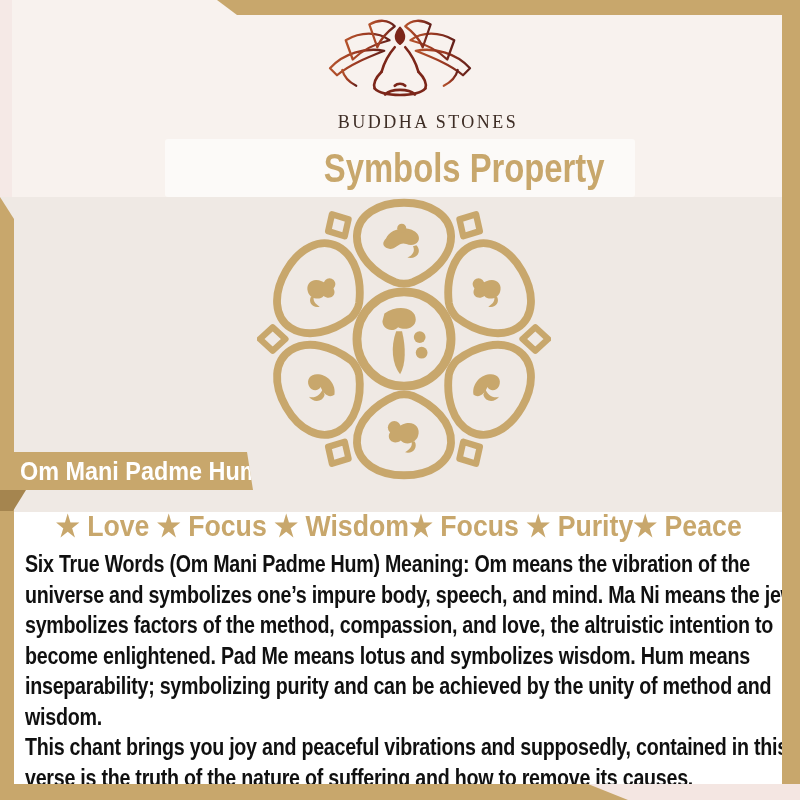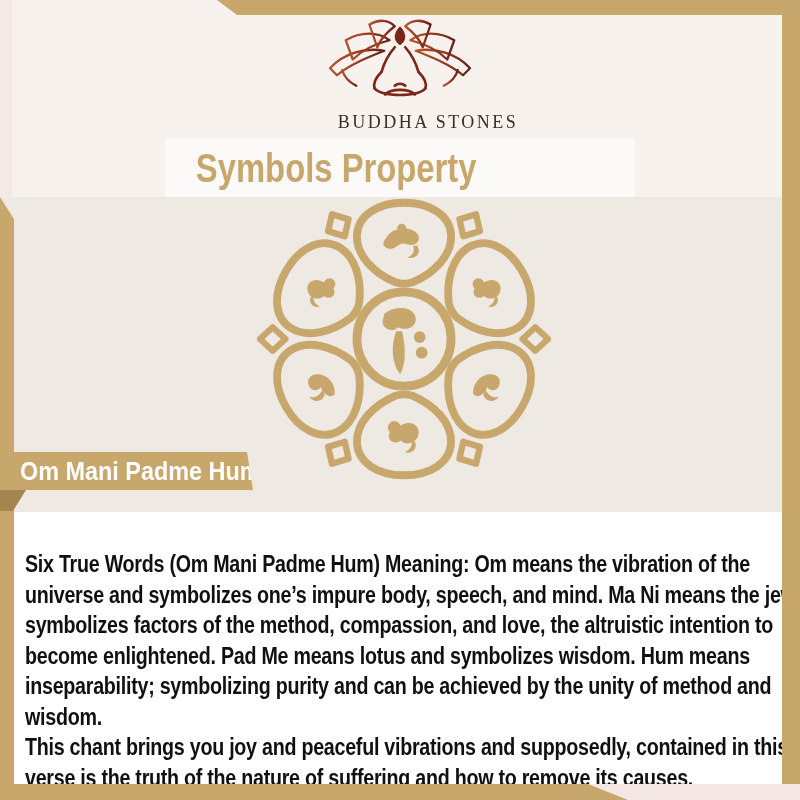--- a/index.html
+++ b/index.html
@@ -7,21 +7,21 @@
     position:relative;width:800px;height:800px;overflow:hidden;
     background:#f8f2ee;
     font-family:"Liberation Sans",sans-serif;
   }
   
   .pink-strip{position:absolute;left:0;top:0;width:12px;height:197px;background:#f5e9e6;}
   .top-ribbon{position:absolute;left:0;top:0;width:800px;height:15px;background:#c8a76c;
     clip-path:polygon(217px 0,800px 0,800px 15px,237px 15px);}
   .mid-section{position:absolute;left:0;top:197px;width:800px;height:315px;background:#efe9e4;}
   .title-box{position:absolute;left:165px;top:139px;width:470px;height:58px;background:#fcfaf8;border-radius:3px;
-    display:flex;align-items:center;justify-content:flex-start;}
+    display:flex;align-items:center;justify-content:flex-end;}
   .left-band{position:absolute;left:0;top:197px;width:14px;height:587px;background:#c8a76c;
     clip-path:polygon(0 0,14px 22px,14px 587px,0 587px);z-index:8;}
   .right-band{position:absolute;left:782px;top:0;width:18px;height:784px;background:#c8a76c;z-index:30;}
   .white-panel{position:absolute;left:14px;top:512px;width:768px;height:272px;background:#ffffff;}
   .bottom-strip{position:absolute;left:0;top:784px;width:800px;height:16px;background:#f4e6e2;z-index:31;}
   .bottom-band{position:absolute;left:0;top:0;width:800px;height:16px;background:#c8a76c;
     clip-path:polygon(0 0,588px 0,628px 16px,0 16px);}
   
   .logo{position:absolute;left:290px;top:14px;width:220px;height:98px;}
   .wordmark{position:absolute;left:0;top:112px;width:800px;text-align:center;
@@ -160,20 +160,23 @@
           <use href="#glyph2"></use>
         </g>
     </g>
   </svg>
 
   <div class="banner">
     <div class="banner-label">Om Mani Padme Hum</div>
   </div>
   <div class="banner-fold"></div>
 
+  <div class="traits">
+    <span class="traits-inner">★ Love ★ Focus ★ Wisdom★ Focus ★ Purity★ Peace</span>
+  </div>
 
   <div class="body-text">
     <div class="body-line">Six True Words (Om Mani Padme Hum) Meaning: Om means the vibration of the</div>
     <div class="body-line">universe and symbolizes one’s impure body, speech, and mind. Ma Ni means the jewel,</div>
     <div class="body-line">symbolizes factors of the method, compassion, and love, the altruistic intention to</div>
     <div class="body-line">become enlightened. Pad Me means lotus and symbolizes wisdom. Hum means</div>
     <div class="body-line">inseparability; symbolizing purity and can be achieved by the unity of method and</div>
     <div class="body-line">wisdom.</div>
     <div class="body-line">This chant brings you joy and peaceful vibrations and supposedly, contained in this</div>
     <div class="body-line">verse is the truth of the nature of suffering and how to remove its causes.</div>

